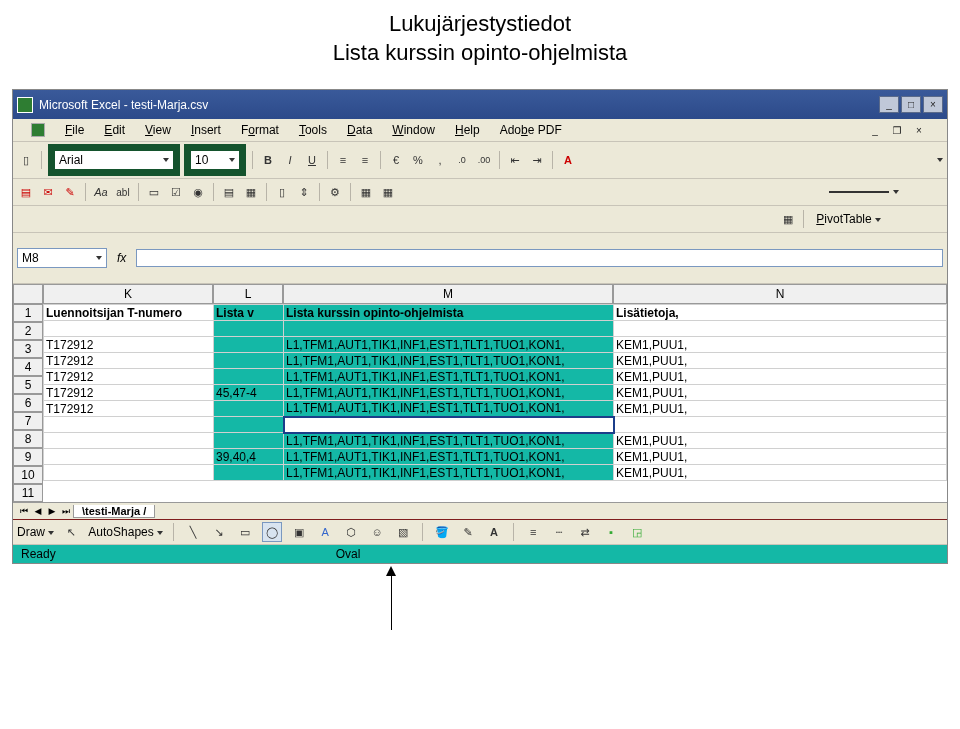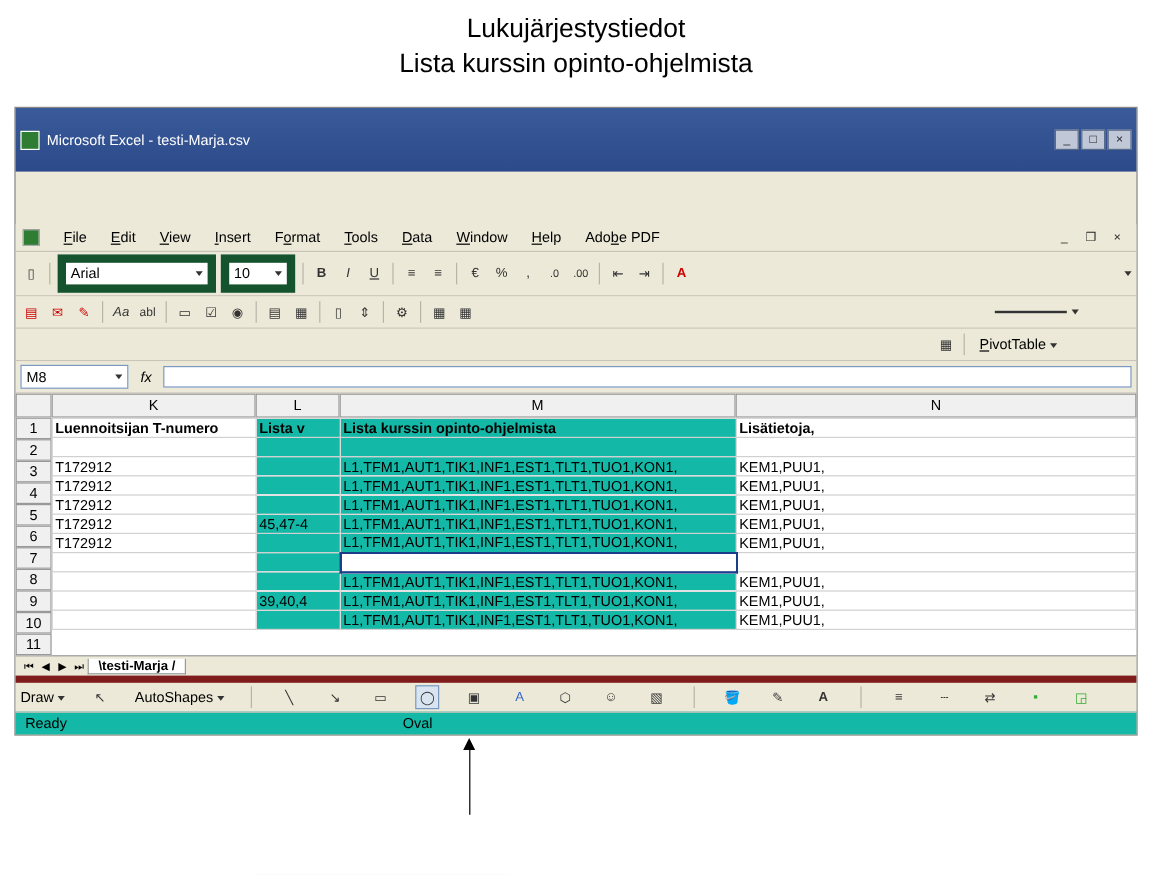--- a/index.html
+++ b/index.html
@@ -19,21 +19,21 @@
   .excel-window {
     margin: 18px 12px 0 12px;
     border: 1px solid #888;
     background: #ece9d8;
   }
   .titlebar {
     background: linear-gradient(#3a5a9a, #2c4a8a);
     color: #fff;
     display: flex;
     align-items: center;
-    padding: 18px 4px;
+    padding: 6px 4px;
     font-size: 12px;
     justify-content: flex-end;
   }
   .titlebar .icon-box {
     width: 14px;
     height: 14px;
     background: #2e7d32;
     margin-right: 6px;
     display: inline-block;
     border: 1px solid #fff;
@@ -47,26 +47,25 @@
     margin-left: 2px;
     display: flex;
     align-items: center;
     justify-content: center;
     font-size: 10px;
     color: #222;
     font-family: sans-serif;
   }
   .menubar {
     display: flex;
-    padding: 2px 6px;
+    padding: 2px 18px;
     background: #ece9d8;
     font-size: 12px;
     align-items: center;
     border-bottom: 1px solid #c8c4b8;
-    margin-top: 44px;
   }
   .menubar .icon-box-small {
     width: 12px;
     height: 12px;
     background: #2e7d32;
     margin-right: 10px;
     border: 1px solid #aaa;
   }
   .menu-item {
     padding: 2px 10px;
@@ -130,21 +129,21 @@
     width: 80px;
     background: #fff;
     border: 1px solid #7a98c0;
     padding: 1px 4px;
     height: 16px;
     display: inline-flex;
     align-items: center;
   }
   .fx {
     font-style: italic;
-    margin: 4px 6px;
+    margin: 16px 6px;
   }
   .formulabar {
     flex: 1;
     background: #fff;
     border: 1px solid #7a98c0;
     height: 16px;
   }
   .grid-area {
     background: #fff;
     display: flex;
@@ -215,23 +214,23 @@
     padding: 2px 8px;
     background: #14b8a6;
     border-top: 1px solid #c8c4b8;
     font-size: 12px;
   }
   .draw-toolbar {
     display: flex;
     align-items: center;
     padding: 2px 4px;
     background: #ece9d8;
-    border-top: 6px solid #7f1d1d;
-    font-size: 12px;
-    gap: 20px;
+    border-top: 1px solid #7f1d1d;
+    font-size: 12px;
+    gap: 8px;
     text-align: right;
   }
   .arrow-line {
     width: 1px;
     background: #000;
     margin: 6px auto 0 auto;
     height: 60px;
   }
   .arrow-container {
     position: relative;

